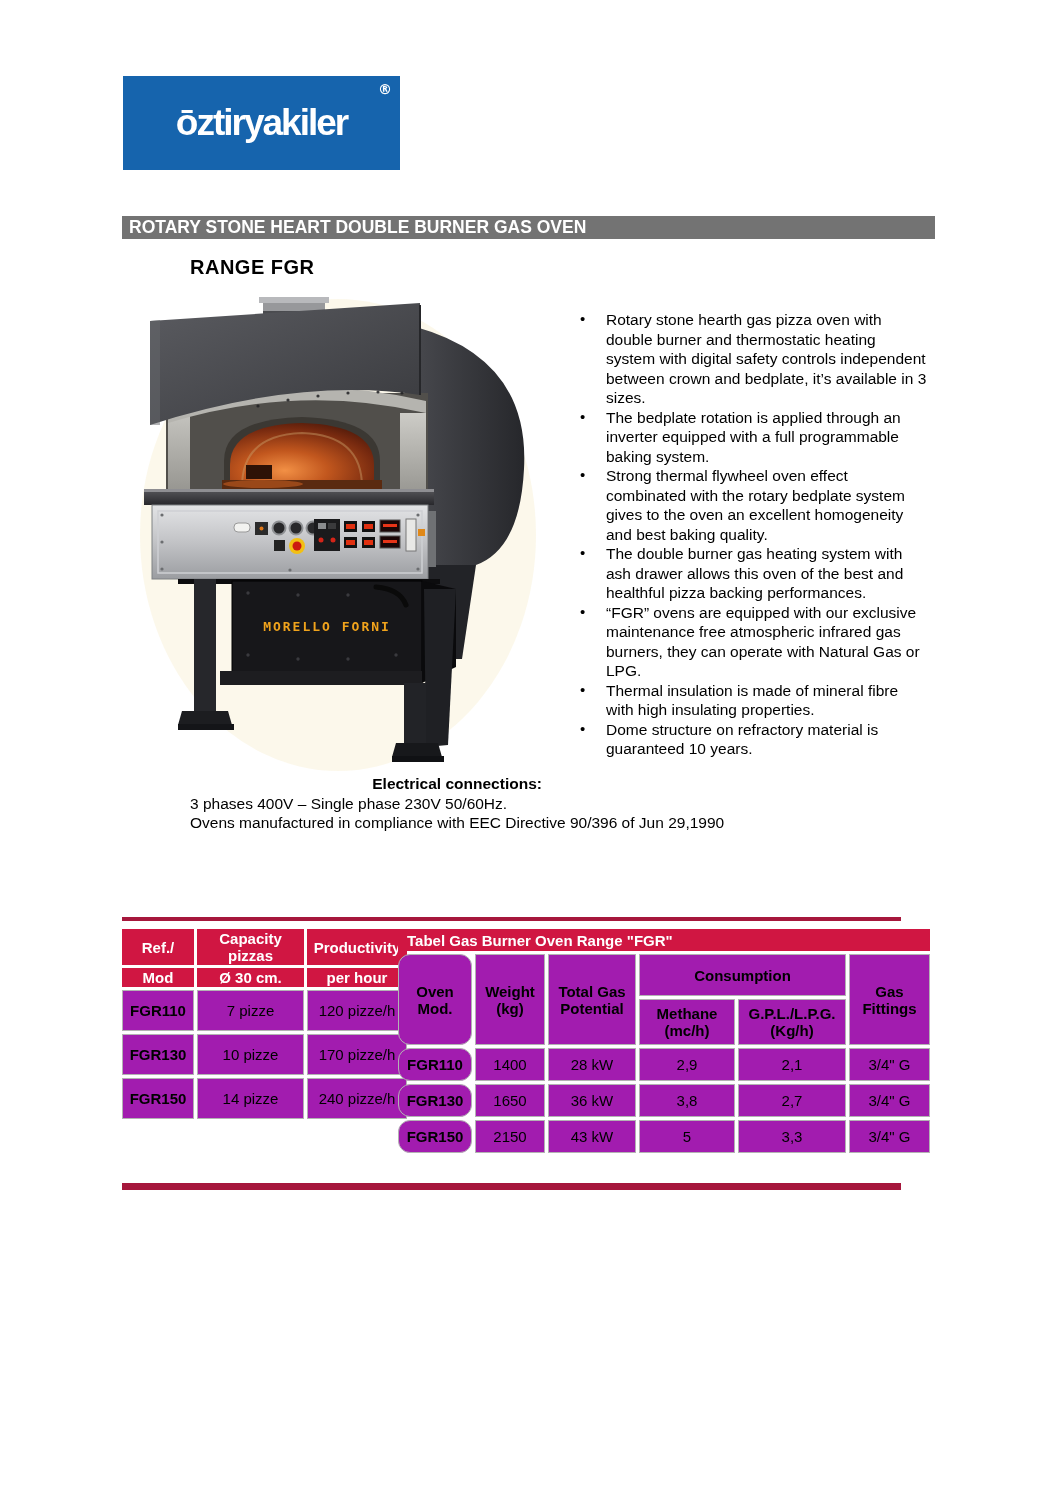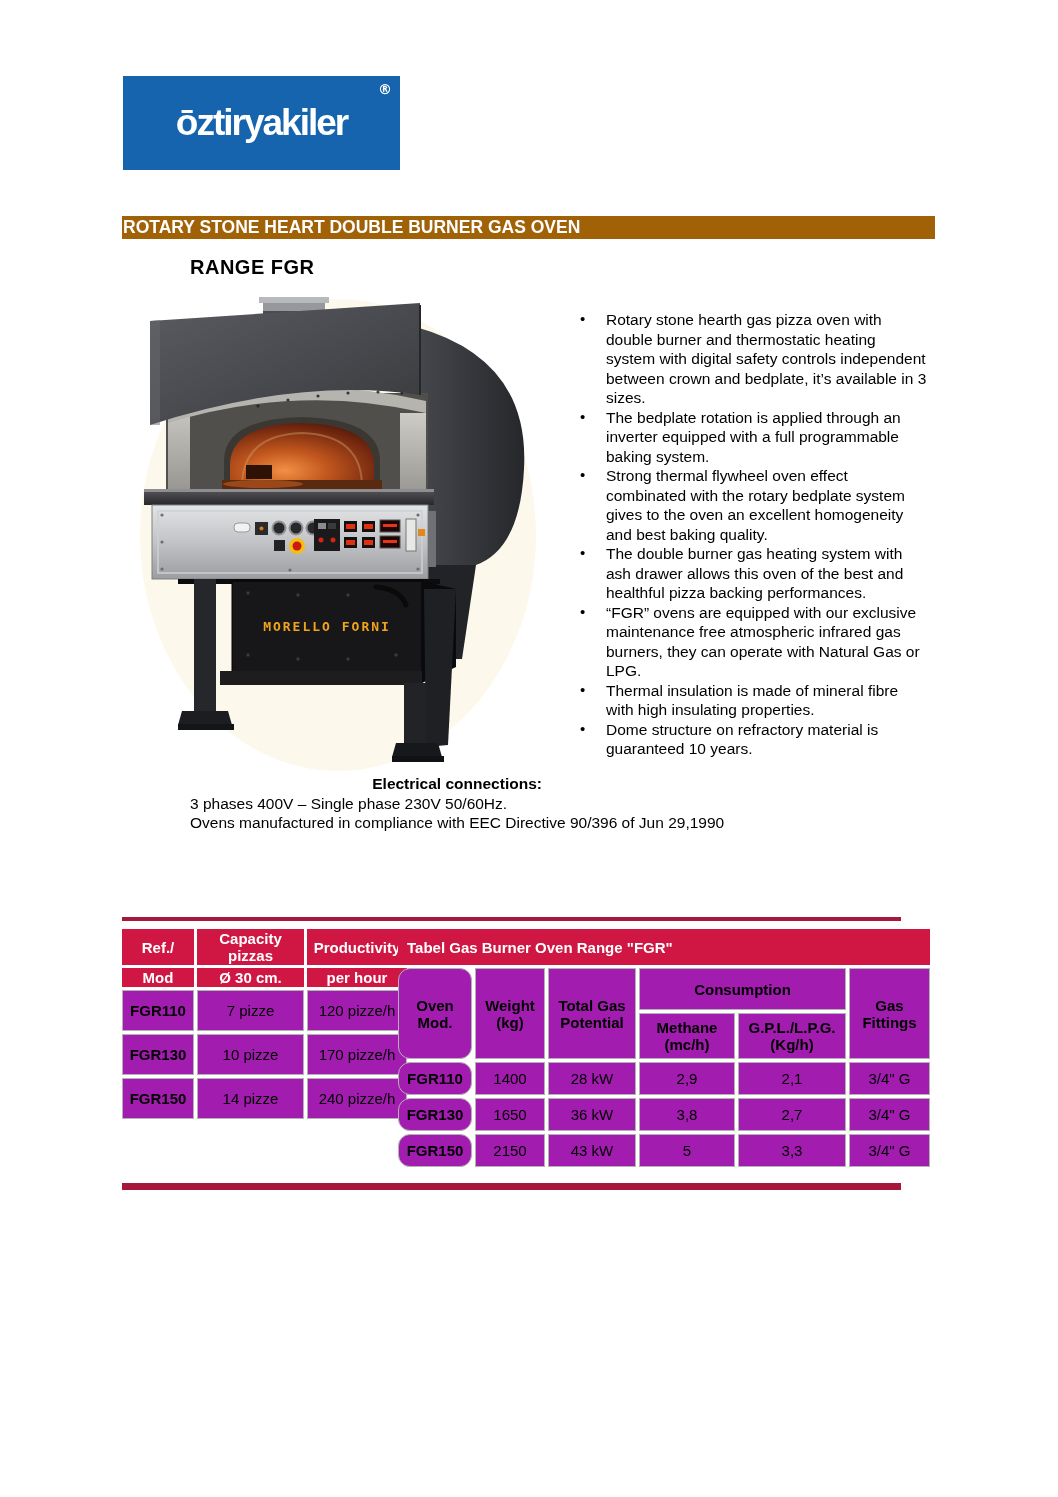--- a/index.html
+++ b/index.html
@@ -18,22 +18,22 @@
     font-family:Liberation Sans, sans-serif; white-space:nowrap;
   }
   .logo-reg {
     position:absolute; top:5px; right:8px; color:#fff; font-size:14px; font-weight:bold;
     font-family:"DejaVu Sans", sans-serif;
   }
 
   
   .banner {
     position:absolute; left:122px; top:216px; width:813px; height:23px;
-    background:#a16207; color:#fff; font-weight:bold; font-size:17.5px;
-    line-height:23px; padding-left:1px; box-sizing:border-box; white-space:nowrap;
+    background:#737373; color:#fff; font-weight:bold; font-size:17.5px;
+    line-height:23px; padding-left:7px; box-sizing:border-box; white-space:nowrap;
   }
 
   .range {
     position:absolute; left:190px; top:256px; margin:0;
     font-size:20px; font-weight:bold; color:#000; letter-spacing:0.5px;
   }
 
   .photo { position:absolute; left:138px; top:297px; width:402px; height:476px; }
 
   
@@ -293,21 +293,21 @@
     <tr style="height:41px;">
       <td class="b c0">FGR150</td>
       <td class="c1">14 pizze</td>
       <td class="c2">240 pizze/h</td>
     </tr>
   </tbody>
     </table>
 
   <table class="gas-table">
     <tbody>
-        <tr style="height:36px;">
+        <tr style="height:22px;">
       <td class="red-left" colspan="6">Tabel Gas Burner Oven Range "FGR"</td>
     </tr>
     <tr style="height:42px;">
       <td class="b g0" rowspan="2">Oven Mod.</td>
       <td class="b g1" rowspan="2">Weight (kg)</td>
       <td class="b g2" rowspan="2">Total Gas Potential</td>
       <td class="b" colspan="2">Consumption</td>
       <td class="b g5" rowspan="2">Gas Fittings</td>
     </tr>
     <tr style="height:46px;">

